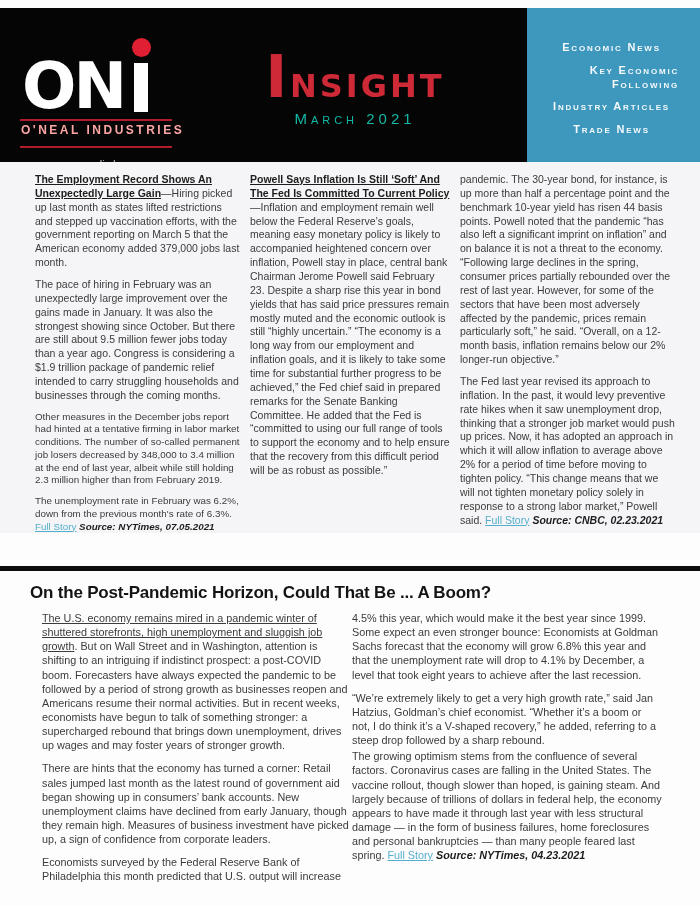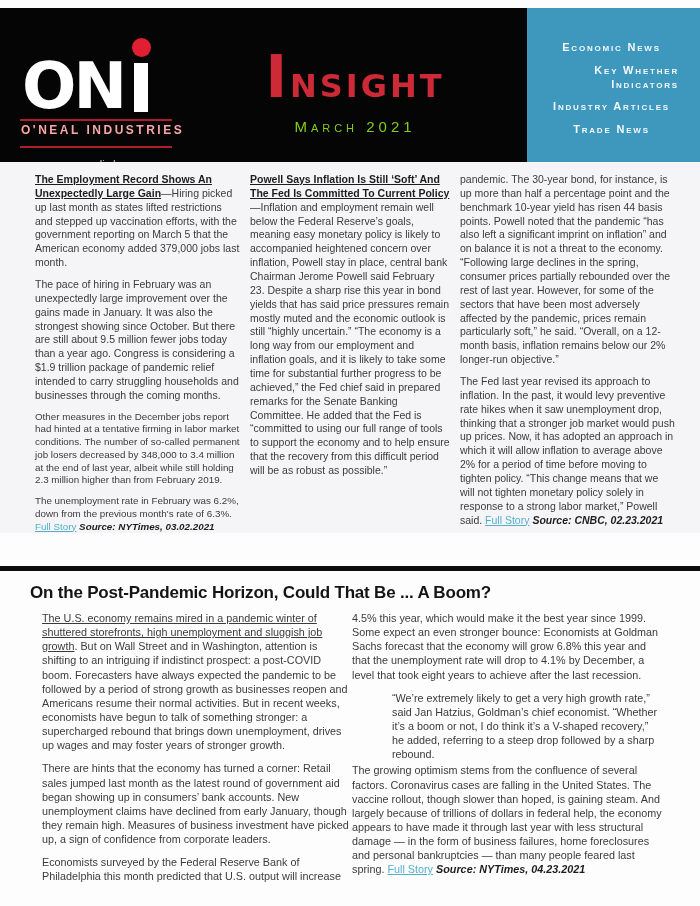--- a/index.html
+++ b/index.html
@@ -30,22 +30,22 @@
   .logo-site { color: #e8e8e8; font-size: 9px; letter-spacing: 0.4px; text-align: center; width: 152px; margin-top: 11px; }
 
   .masthead { position: absolute; left: 205px; top: 40px; width: 300px; text-align: center; }
   .masthead-title {
     display: block; color: #ce2937; font-family: "DejaVu Sans", sans-serif;
     font-weight: bold; font-size: 32px; line-height: 1.0; letter-spacing: 3px;
     text-transform: uppercase;
   }
   .masthead-title::first-letter { font-size: 58px; }
   .masthead-issue {
-    display: block; color: #84cc16; font-size: 15px; font-variant: small-caps;
-    letter-spacing: 4px; margin-top: 12px;
+    display: block; color: #14b8a6; font-size: 15px; font-variant: small-caps;
+    letter-spacing: 4px; margin-top: 4px;
   }
 
   .nav-panel {
     position: absolute; left: 527px; top: 0; width: 173px; height: 162px;
     background: #3e97bd; display: flex; flex-direction: column; align-items: center;
     padding: 33px 14px 0 10px; gap: 9px;
   }
   .nav-item {
     color: #f3f9fc; font-size: 11px; font-variant: small-caps; font-weight: bold;
     letter-spacing: 1.8px; text-align: right; line-height: 1.25; cursor: pointer;
@@ -72,21 +72,21 @@
 
   
   .feature { position: absolute; top: 571px; left: 0; width: 700px; height: 335px; background: #fdfdfe; color: #3b3b3b; }
   .feature-title {
     font-family: "Liberation Sans", sans-serif; font-weight: bold; font-size: 17px;
     color: #141414; letter-spacing: -0.2px; margin: 12px 0 8px 30px;
   }
   .feature-cols { display: flex; padding-left: 42px; }
   .feature-col { width: 310px; font-size: 10.8px; line-height: 1.31; }
   .feature-col p { margin-bottom: 9px; }
-  .feature-col p.tight { margin-bottom: 2px; margin-left: 40px; }
+  .feature-col p.tight { margin-bottom: 2px; }
   .lead-underline { text-decoration: underline; }
 </style>
 </head>
 <body>
 
 <div id="page">
 
   <div class="header">
 
     <div class="logo">
@@ -103,38 +103,38 @@
       <div class="logo-site">www.onealind.com</div>
     </div>
 
     <div class="masthead">
       <span class="masthead-title">Insight</span>
       <span class="masthead-issue">March 2021</span>
     </div>
 
     <div class="nav-panel">
       <div class="nav-item">Economic News</div>
-      <div class="nav-item" style="max-width:135px;">Key Whether Indicators</div>
+      <div class="nav-item" style="max-width:135px;">Key Economic Following</div>
       <div class="nav-item">Industry Articles</div>
       <div class="nav-item">Trade News</div>
     </div>
   </div>
 
   <div class="main-articles">
 
     <div class="col col-1">
       <p>
         <span class="headline">The Employment Record Shows An Unexpectedly Large Gain</span><span>—Hiring picked up last month as states lifted restrictions and stepped up vaccination efforts, with the government reporting on March 5 that the American economy added 379,000 jobs last month.</span>
       </p>
       <p>The pace of hiring in February was an unexpectedly large improvement over the gains made in January. It was also the strongest showing since October. But there are still about 9.5 million fewer jobs today than a year ago. Congress is considering a $1.9 trillion package of pandemic relief intended to carry struggling households and businesses through the coming months.</p>
       <p class="small-text">Other measures in the December jobs report had hinted at a tentative firming in labor market conditions. The number of so-called permanent job losers decreased by 348,000 to 3.4 million at the end of last year, albeit while still holding 2.3 million higher than from February 2019.</p>
       <p class="small-text">
         <span>The unemployment rate in February was 6.2%, down from the previous month's rate of 6.3%.</span>
         <span class="full-story">Full Story</span>
-        <span class="source">Source: NYTimes, 03.02.2021</span>
+        <span class="source">Source: NYTimes, 07.05.2021</span>
       </p>
     </div>
 
     <div class="col col-2">
       <p>
         <span class="headline">Powell Says Inflation Is Still ‘Soft’ And The Fed Is Committed To Current Policy</span><span>—Inflation and employment remain well below the Federal Reserve’s goals, meaning easy monetary policy is likely to accompanied heightened concern over inflation, Powell stay in place, central bank Chairman Jerome Powell said February 23. Despite a sharp rise this year in bond yields that has said price pressures remain mostly muted and the economic outlook is still “highly uncertain.” “The economy is a long way from our employment and inflation goals, and it is likely to take some time for substantial further progress to be achieved,” the Fed chief said in prepared remarks for the Senate Banking Committee. He added that the Fed is “committed to using our full range of tools to support the economy and to help ensure that the recovery from this difficult period will be as robust as possible.”</span>
       </p>
     </div>
 
     <div class="col col-3">

